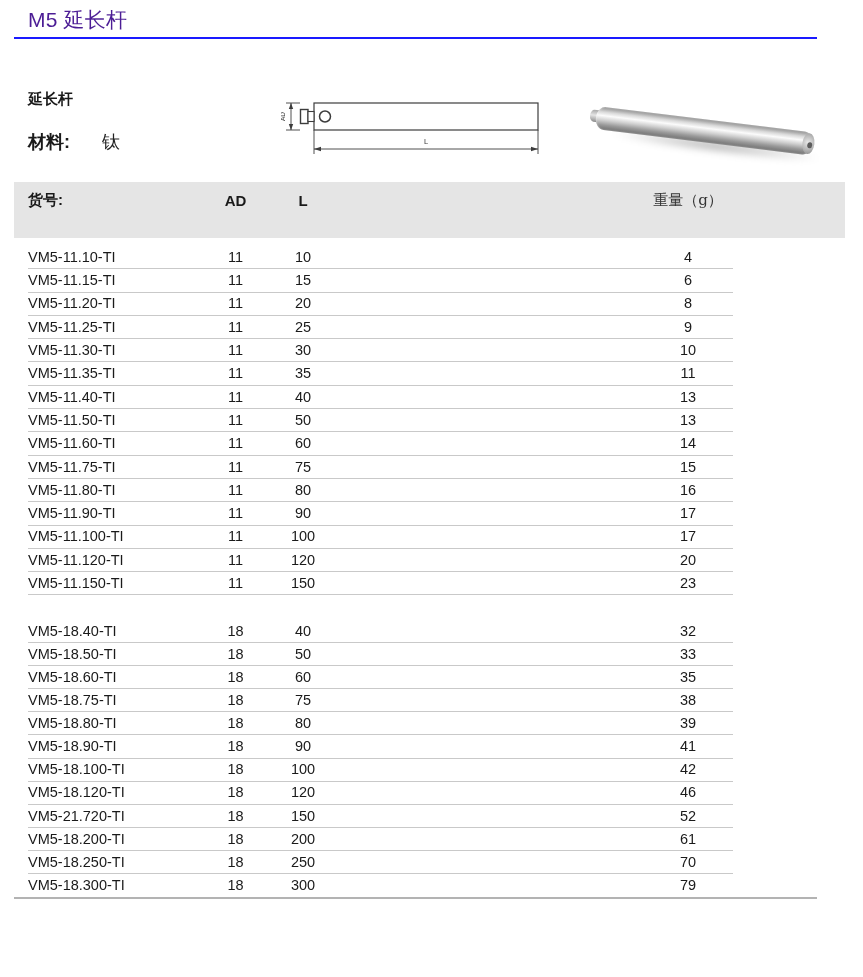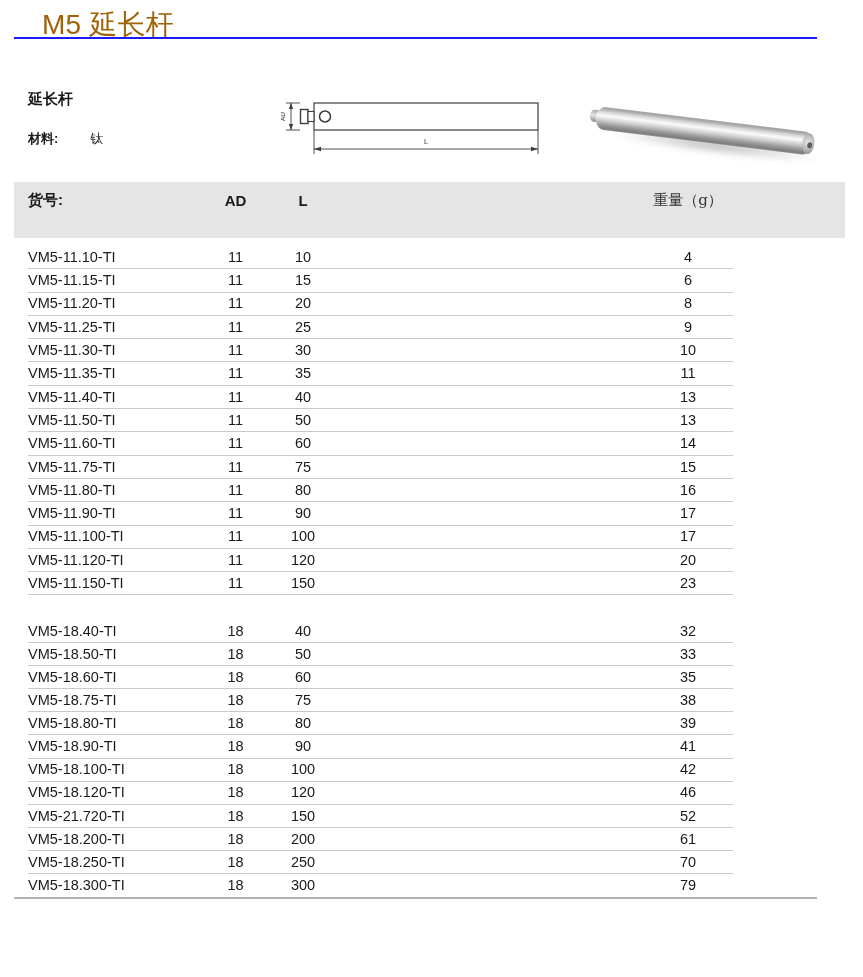--- a/index.html
+++ b/index.html
@@ -3,31 +3,31 @@
 <meta charset="utf-8">
 <style>
   html,body{margin:0;padding:0;background:#fff;}
   body{
     width:863px;height:977px;position:relative;overflow:hidden;
     font-family:"Liberation Sans","DejaVu Sans",sans-serif;
     color:#1a1a1a;
   }
   
   .page-title{
-    position:absolute;left:42px;top:6px;
-    font-size:28px;font-weight:500;color:#a16207;letter-spacing:0.2px;
+    position:absolute;left:28px;top:6px;
+    font-size:21px;font-weight:500;color:#4c1d95;letter-spacing:0.2px;
   }
   .rule-blue{
     position:absolute;left:14px;top:37px;width:803px;height:2px;
     background:#1a1aff;
   }
   
   .product{position:absolute;left:28px;top:90px;width:230px;}
   .product-name{font-size:15px;font-weight:bold;margin-bottom:21px;}
-  .material-line{font-size:13px;display:flex;align-items:baseline;}
+  .material-line{font-size:18px;display:flex;align-items:baseline;}
   .material-label{font-weight:bold;}
   .material-value{font-weight:normal;margin-left:32px;color:#222;}
   
   .drawing{position:absolute;left:281px;top:90px;width:262px;height:70px;}
   .drawing svg{display:block;}
   
   .photo{position:absolute;left:578px;top:86px;width:260px;height:82px;}
   .rod-shadow{
     position:absolute;left:30px;top:52px;width:215px;height:16px;
     background:radial-gradient(ellipse at center,rgba(0,0,0,0.28),rgba(0,0,0,0) 70%);

